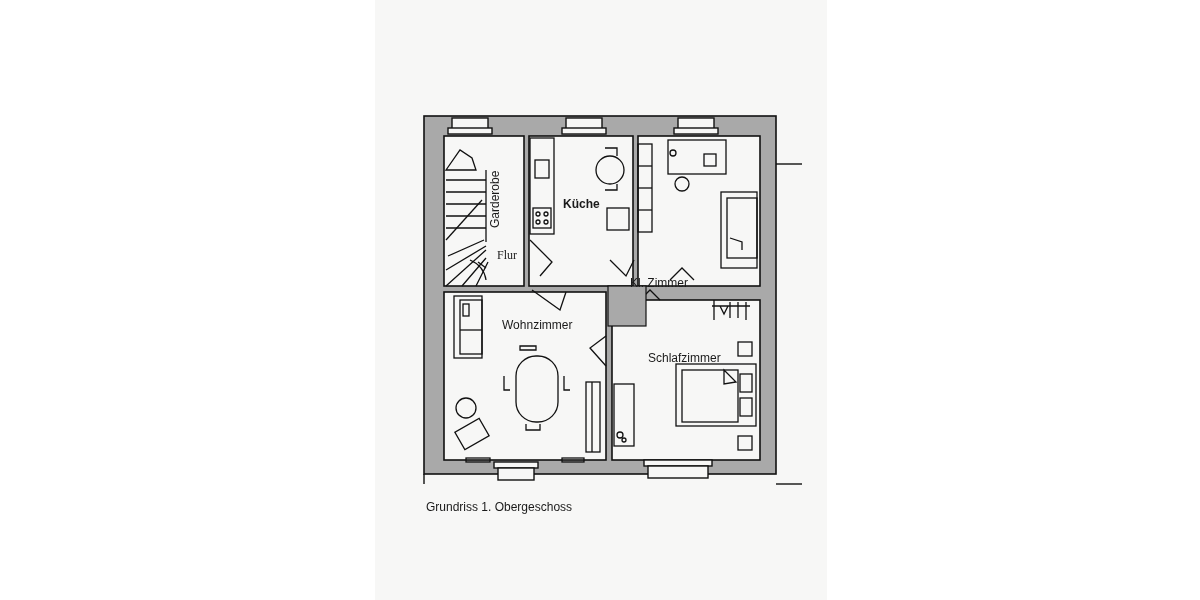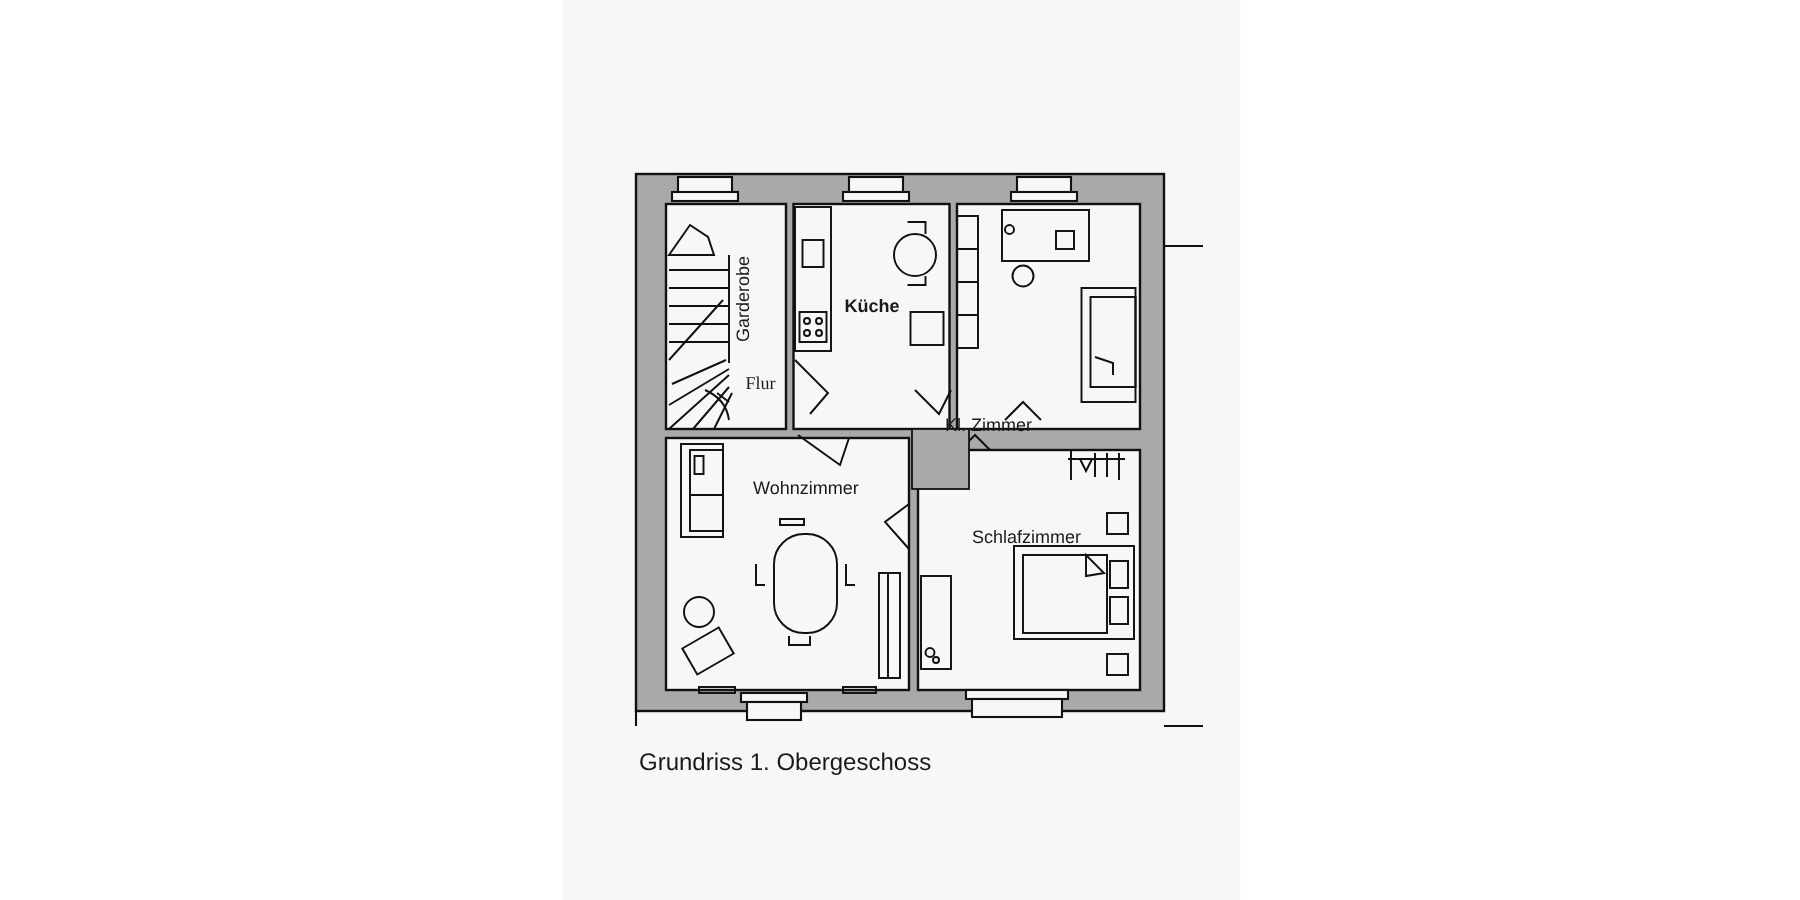--- a/index.html
+++ b/index.html
@@ -1,20 +1,20 @@
 <!DOCTYPE html>
 <html><head>
 <meta charset="utf-8">
 <style>
   html, body { margin:0; padding:0; }
   body { width:1200px; height:600px; background:#ffffff; position:relative; overflow:hidden; font-family:"Liberation Sans", sans-serif; }
   #sheet { position:absolute; left:375px; top:0; width:452px; height:600px; background:#f7f7f6; }
   #plan { position:absolute; left:0; top:0; width:1200px; height:600px; }
   .room-label { position:absolute; font-size:12px; color:#1a1a1a; white-space:nowrap; }
-  .caption { position:absolute; left:426px; top:500px; font-size:16px; color:#1a1a1a; }
+  .caption { position:absolute; left:426px; top:500px; font-size:12px; color:#1a1a1a; }
   .vertical { transform:rotate(-90deg); transform-origin:left top; }
 </style>
 </head>
 <body>
 
 <div id="sheet"></div>
 
 <svg id="plan" viewBox="0 0 1200 600" xmlns="http://www.w3.org/2000/svg">
   <g fill="#a9a9a9" stroke="none">
 

